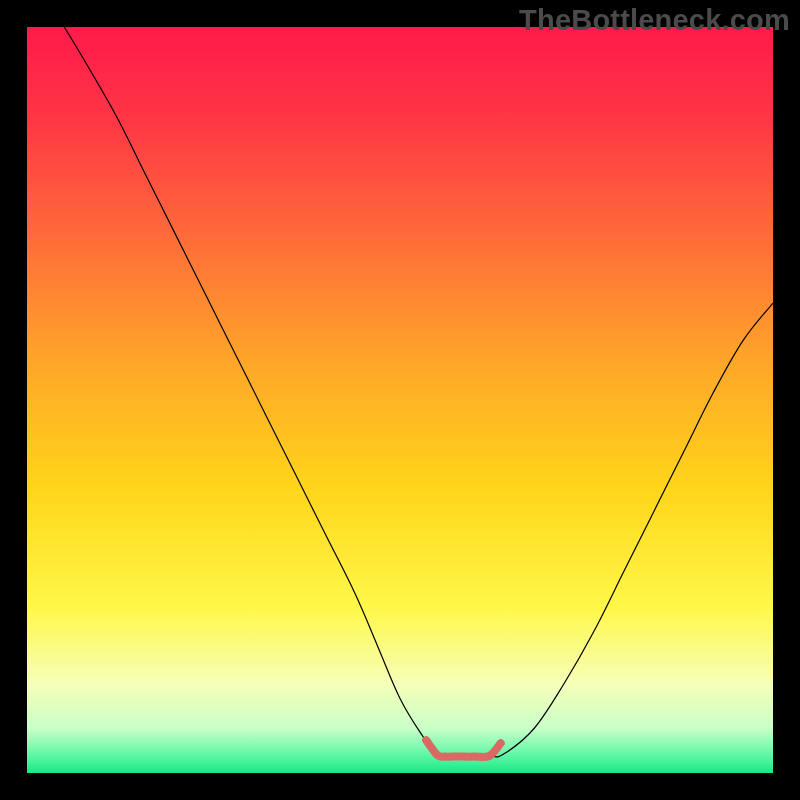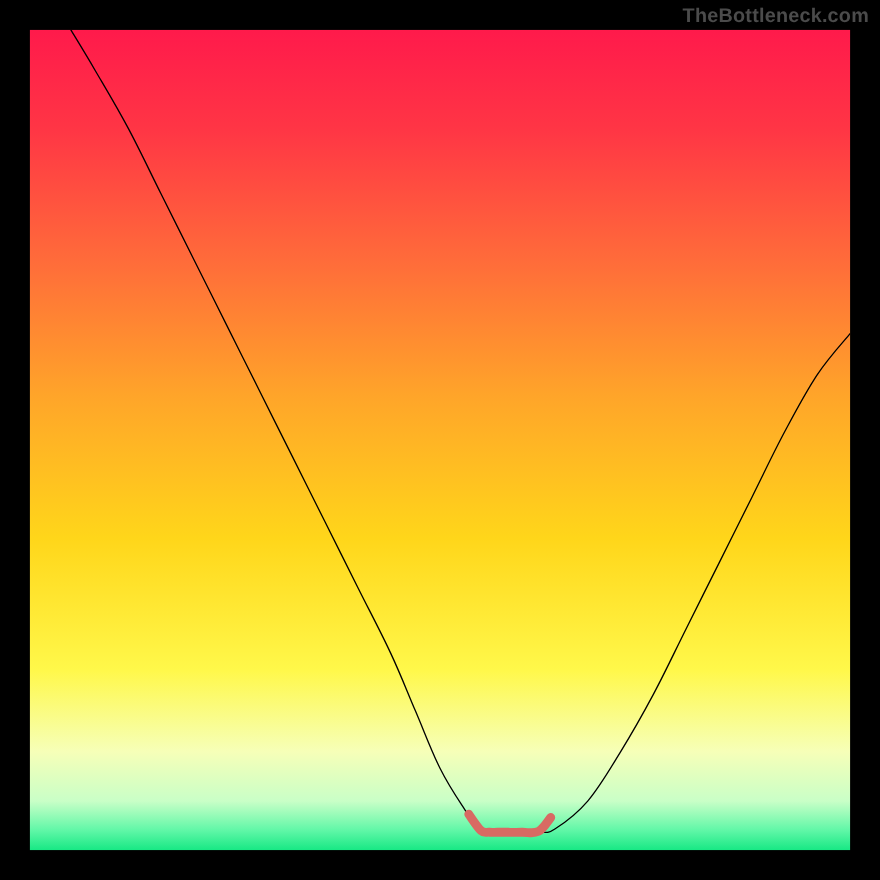--- a/index.html
+++ b/index.html
@@ -15,21 +15,21 @@
     position: relative;
     width: 800px;
     height: 800px;
     background: #000;
   }
   .watermark {
     position: absolute;
     top: 4px;
     right: 10px;
     color: #4b4b4b;
-    font-size: 18px;
+    font-size: 29px;
     font-weight: 600;
     letter-spacing: 0.2px;
     z-index: 10;
   }
   .plot-wrap {
     position: absolute;
     left: 27px;
     top: 27px;
     width: 746px;
     height: 746px;

